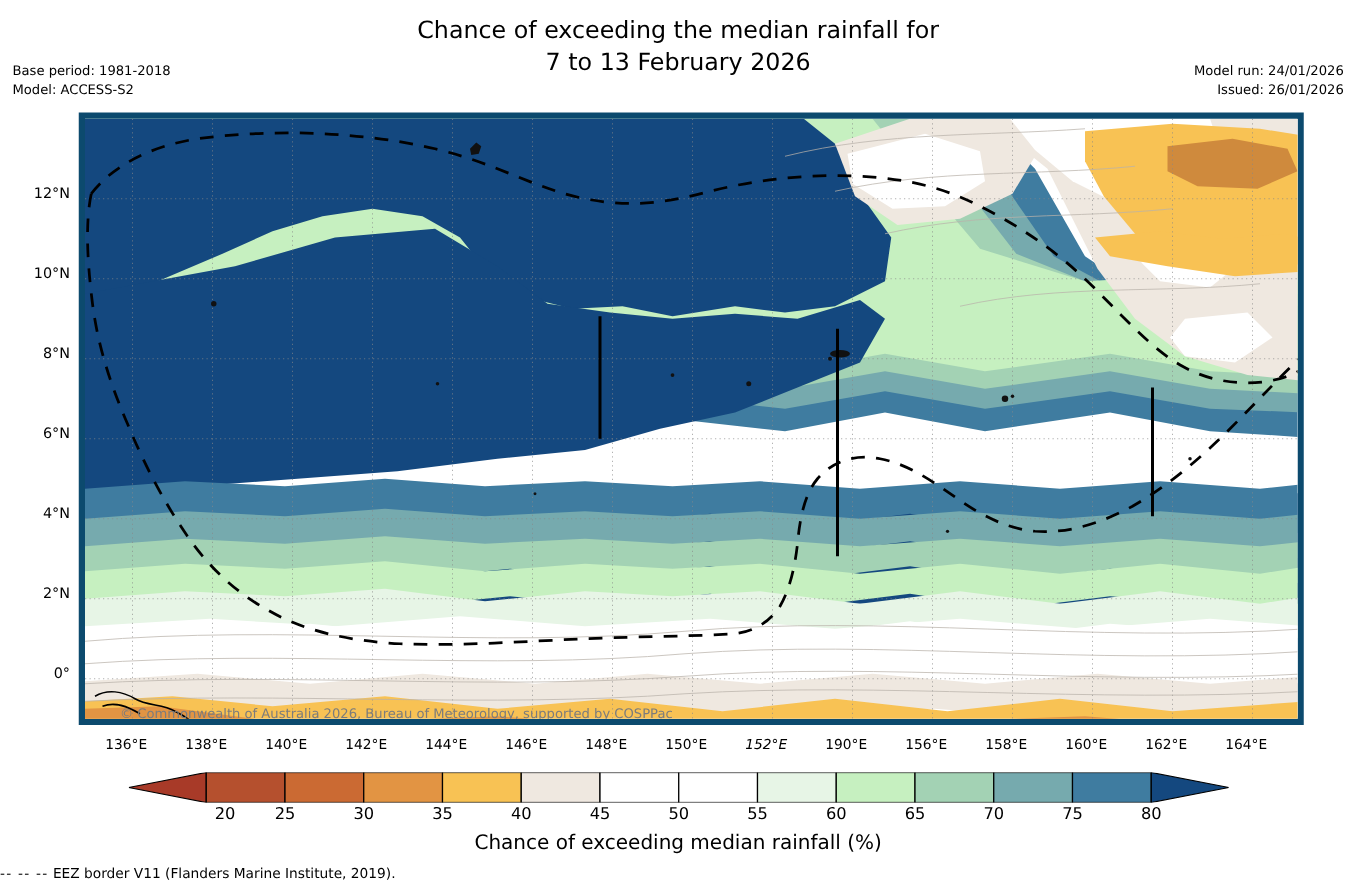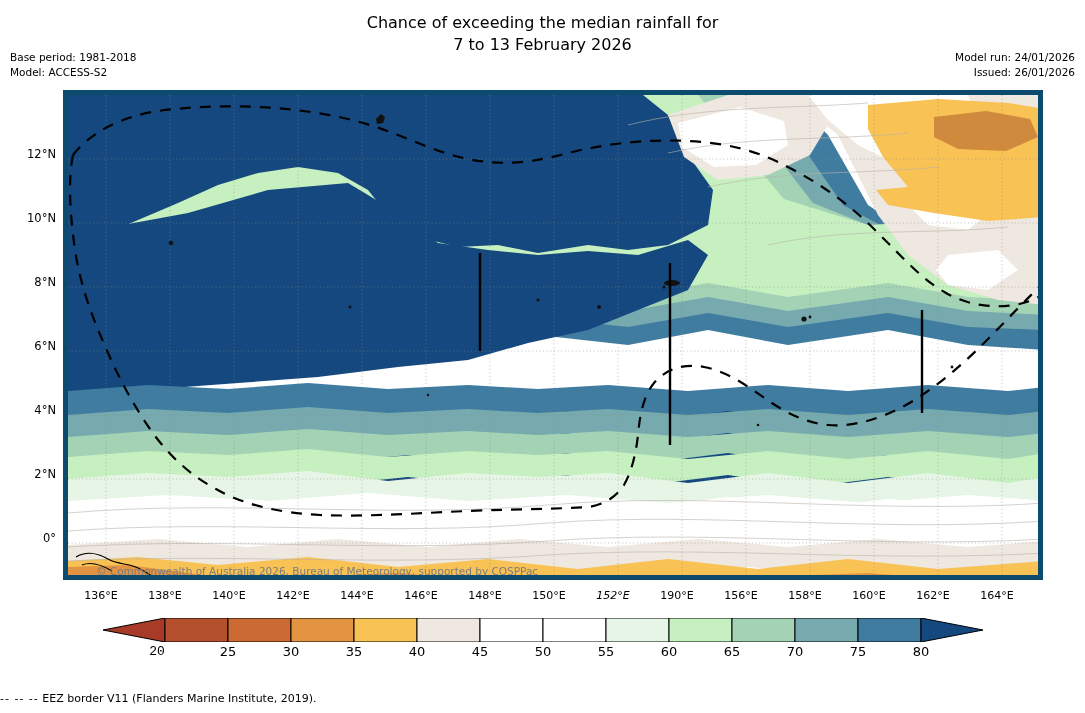--- a/index.html
+++ b/index.html
@@ -2,21 +2,21 @@
 <html><head>
 <meta charset="utf-8">
 <style>
   html,body{margin:0;padding:0;background:#ffffff;}
   body{width:1085px;height:713px;font-family:"DejaVu Sans",sans-serif;position:relative;overflow:hidden;}
 
   .page{position:absolute;left:0;top:0;width:1085px;height:713px;background:#fff;}
 
   
   .title{position:absolute;left:0;top:12px;width:1085px;text-align:center;
-         font-size:16px;color:#000;line-height:1.35;font-family:"DejaVu Sans",sans-serif;}
+         font-size:19px;color:#000;line-height:1.35;font-family:"DejaVu Sans",sans-serif;}
   .title .l2{display:block;}
 
   .meta-left{position:absolute;left:10px;top:50px;font-size:10.5px;color:#000;line-height:1.45;}
   .meta-right{position:absolute;right:10px;top:50px;font-size:10.5px;color:#000;line-height:1.45;text-align:right;}
 
   
   .map-wrap{position:absolute;left:63px;top:90px;width:980px;height:490px;overflow:hidden;
             border:5px solid #0c4a6e;box-sizing:border-box;background:#fff;}
   .map-svg{position:absolute;left:0;top:0;width:978px;height:488px;display:block;}
 
@@ -276,34 +276,35 @@
       <rect x="566" y="0" width="63" height="24" fill="#c6f0c0" stroke="#000" stroke-width="1"></rect>
       <rect x="629" y="0" width="63" height="24" fill="#a3d2b4" stroke="#000" stroke-width="1"></rect>
       <rect x="692" y="0" width="63" height="24" fill="#76aaae" stroke="#000" stroke-width="1"></rect>
       <rect x="755" y="0" width="63" height="24" fill="#3f7ca0" stroke="#000" stroke-width="1"></rect>
 
       <polygon points="818,0 818,24 880,12" fill="#14487f" stroke="#000" stroke-width="1"></polygon>
     </svg>
   </div>
 
   <div>
-    <div class="cbtick" style="left:157px;font-family:Liberation Mono, monospace;">20</div>
+    <div class="cbtick" style="left:180px;">20</div>
     <div class="cbtick" style="left:228px;">25</div>
     <div class="cbtick" style="left:291px;">30</div>
     <div class="cbtick" style="left:354px;">35</div>
     <div class="cbtick" style="left:417px;">40</div>
     <div class="cbtick" style="left:480px;">45</div>
     <div class="cbtick" style="left:543px;">50</div>
     <div class="cbtick" style="left:606px;">55</div>
     <div class="cbtick" style="left:669px;">60</div>
     <div class="cbtick" style="left:732px;">65</div>
     <div class="cbtick" style="left:795px;">70</div>
     <div class="cbtick" style="left:858px;">75</div>
     <div class="cbtick" style="left:921px;">80</div>
   </div>
 
+  <div class="cblabel">Chance of exceeding median rainfall (%)</div>
 
   <div class="footer">
     <span class="dashes">--  --  --</span>
     <span>EEZ border V11 (Flanders Marine Institute, 2019).</span>
   </div>
 
 </div>
 
 </body></html>

